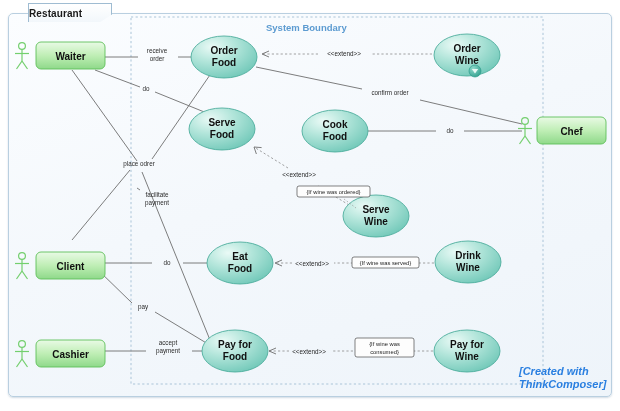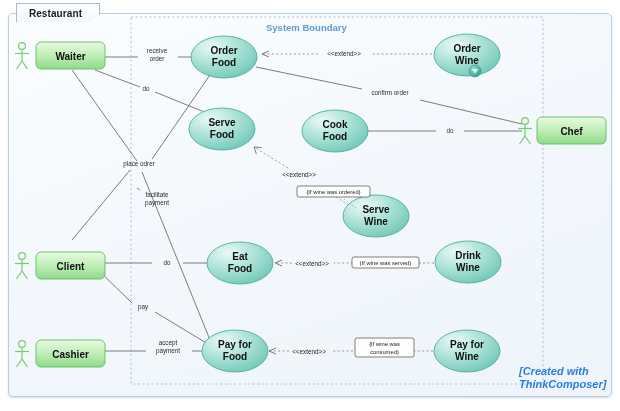--- a/index.html
+++ b/index.html
@@ -28,33 +28,32 @@
     height: 384px;
     background: linear-gradient(160deg, #fbfdff 0%, #f4f8fc 45%, #eef4fa 100%);
     border: 1px solid #b9cfe0;
     border-radius: 5px;
     box-shadow: 0 1px 2px rgba(120,150,175,0.35);
     box-sizing: border-box;
   }
   
   .diagram-tab {
     position: absolute;
-    left: 16px;
+    left: 28px;
     top: 3px;
     width: 84px;
     height: 19px;
     background: linear-gradient(180deg, #ffffff 0%, #f2f7fb 100%);
     border: 1px solid #9fbcd2;
     border-bottom: none;
     box-sizing: border-box;
     -webkit-clip-path: polygon(0 0, 100% 0, 100% 60%, 86% 100%, 0 100%);
     clip-path: polygon(0 0, 100% 0, 100% 60%, 86% 100%, 0 100%);
     display: flex;
     align-items: center;
-    justify-content: center;
   }
   .diagram-tab-label {
     font-size: 10px;
     font-weight: bold;
     color: #1a1a1a;
     letter-spacing: 0.1px;
     padding-right: 5px;
   }
   
   #layer {

